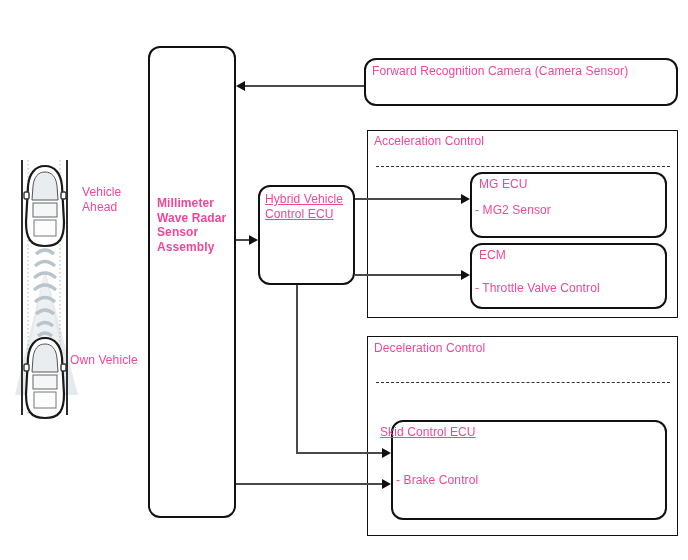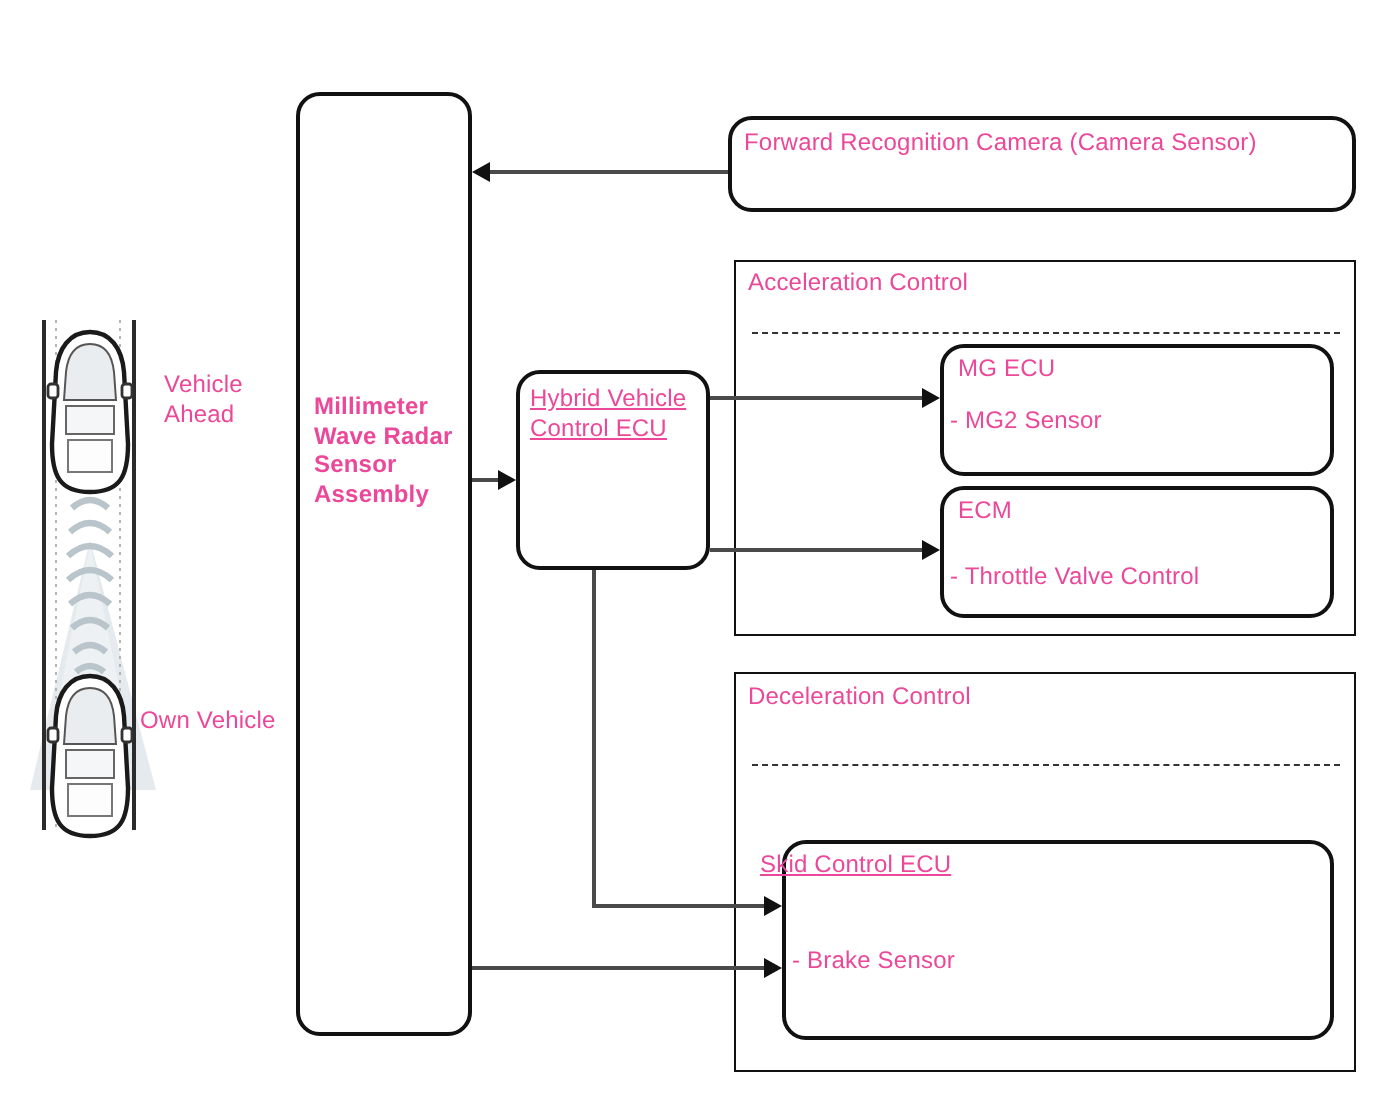--- a/index.html
+++ b/index.html
@@ -144,21 +144,21 @@
 
   <div class="conn h" style="left:355px; top:274px; width:106px;"></div>
   <div class="arrow arrow-r" style="left:461px; top:269.5px;"></div>
 
   <div class="box plain" style="left:367px; top:336px; width:311px; height:200px;"></div>
   <div class="lbl" style="left:374px; top:341px;">Deceleration Control</div>
   <div class="dashline" style="left:376px; top:382px; width:294px;"></div>
 
   <div class="box rbox" style="left:391px; top:420px; width:276px; height:100px;"></div>
   <div class="lbl" style="left:380px; top:425px;text-decoration:underline;">Skid Control ECU</div>
-  <div class="lbl" style="left:396px; top:473px;">- Brake Sensor</div>
+  <div class="lbl" style="left:396px; top:473px;">- Brake Control</div>
 
   <div class="conn v" style="left:296px; top:285px; height:168px;"></div>
   <div class="conn h" style="left:296px; top:452px; width:86px;"></div>
   <div class="arrow arrow-r" style="left:382px; top:447.5px;"></div>
 
   <div class="conn h" style="left:236px; top:483px; width:146px;"></div>
   <div class="arrow arrow-r" style="left:382px; top:478.5px;"></div>
 
 </div>
 

